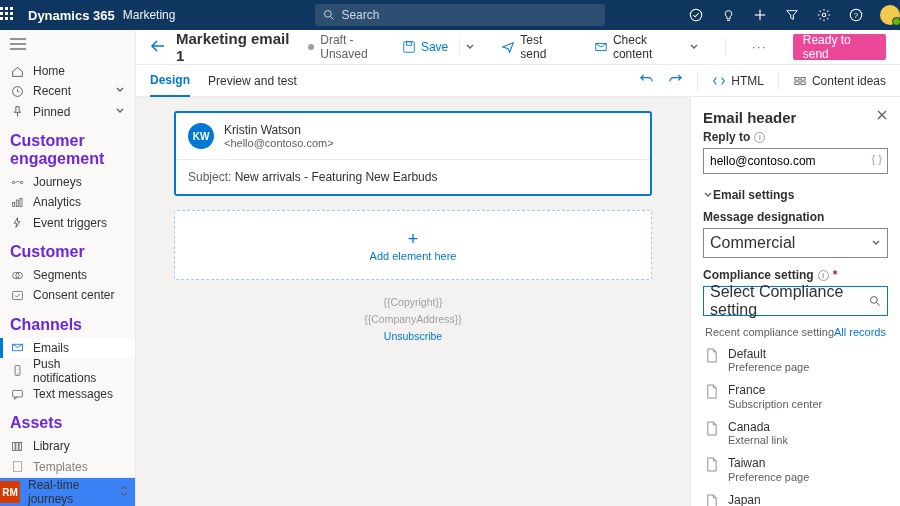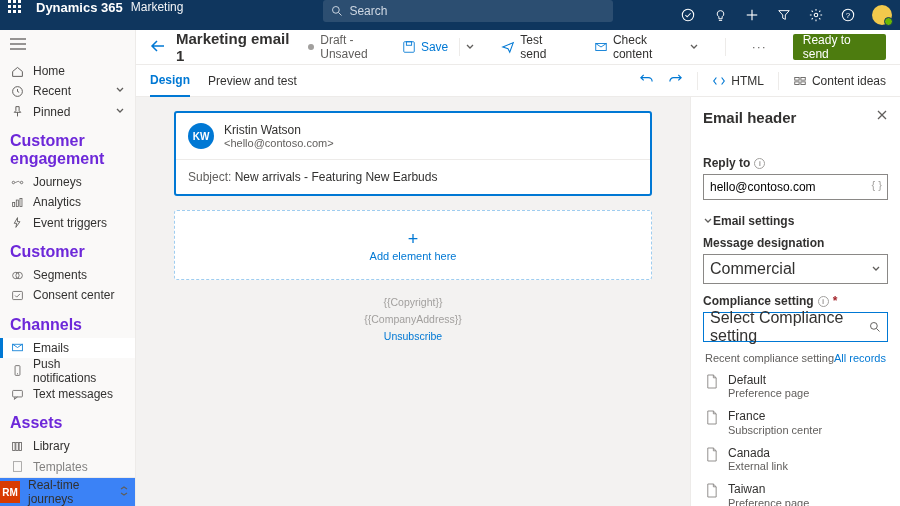--- a/index.html
+++ b/index.html
@@ -1,17 +1,17 @@
 <!DOCTYPE html>
 <html><head>
 <meta charset="utf-8">
 <style>
 *{box-sizing:border-box;margin:0;padding:0;font-family:"Segoe UI",Arial,sans-serif}
 body{width:900px;height:506px;overflow:hidden;background:#fff;font-size:12px;color:#323130}
-.topbar{height:30px;background:#0f365e;color:#fff;display:flex;padding:0 8px}
+.topbar{height:30px;background:#0f365e;color:#fff;display:flex;align-items:center;padding:0 0}
 .waffle{width:16px;height:16px;display:grid;grid-template-columns:repeat(3,3px);grid-template-rows:repeat(3,3px);gap:2px;margin-right:12px}
 .waffle span{background:#fff;width:3px;height:3px}
 .brand{font-size:13px;font-weight:600}
 .brand-sub{font-size:12px;font-weight:400;margin-left:8px;opacity:.95}
 .searchbox{margin-left:140px;width:290px;height:22px;background:rgba(255,255,255,.12);border-radius:3px;display:flex;align-items:center;padding:0 8px;color:#cfd8e3}
 .searchbox svg{margin-right:6px}
 .top-icons{margin-left:auto;display:flex;align-items:center;gap:16px}
 .top-icons .ico{width:16px;height:16px;display:flex;align-items:center;justify-content:center;color:#fff;position:relative}
 .avatar{width:20px;height:20px;border-radius:50%;background:#f2c94c;position:relative}
 .avatar::after{content:"";position:absolute;right:-1px;bottom:-1px;width:7px;height:7px;border-radius:50%;background:#6bb700;border:1px solid #0f365e}
@@ -30,42 +30,42 @@
 .cmdbar{height:38px;display:flex;align-items:center;padding:0 14px;border-bottom:1px solid #edebe9}
 .back-arrow{color:#0078d4;margin-right:10px}
 .page-title{font-size:15px;font-weight:600}
 .status-dot{width:6px;height:6px;border-radius:50%;background:#a19f9d;margin:0 6px 0 10px}
 .status-text{color:#605e5c;font-size:12px}
 .cmd-right{margin-left:auto;display:flex;align-items:center;gap:26px}
 .cmd-btn{display:flex;align-items:center;gap:5px;color:#323130;cursor:pointer;font-size:12px}
 .cmd-btn.blue{color:#0078d4}
 .chev-d{color:#605e5c}
 .sep{width:1px;height:18px;background:#edebe9}
-.primary-btn{background:#4d7c0f;color:#fff;height:26px;padding:0 10px;border-radius:2px;display:flex;align-items:center;font-size:12px}
+.primary-btn{background:#ec4899;color:#fff;height:26px;padding:0 10px;border-radius:2px;display:flex;align-items:center;font-size:12px}
 .more{color:#605e5c;letter-spacing:1px}
 .subbar{height:32px;display:flex;align-items:center;padding:0 14px;border-bottom:1px solid #edebe9}
 .tab{height:32px;display:flex;align-items:center;font-size:12px;margin-right:18px;color:#323130;cursor:pointer}
 .tab.active{color:#0078d4;border-bottom:2px solid #0078d4;font-weight:600}
 .sub-right{margin-left:auto;display:flex;align-items:center;gap:14px;color:#605e5c}
 .sub-right .blue{color:#0078d4}
 .work{flex:1;display:flex;background:#f3f2f1}
 .canvas{flex:1;padding:14px 38px;overflow:auto}
 .email-card{background:#fff;border:2px solid #0078d4;border-radius:3px}
 .from-row{display:flex;align-items:center;padding:10px 12px}
 .from-av{width:26px;height:26px;border-radius:50%;background:#0078d4;color:#fff;font-size:10px;font-weight:600;display:flex;align-items:center;justify-content:center;margin-right:10px}
 .from-name{font-size:12px}
 .from-email{font-size:11px;color:#605e5c}
 .subj-row{border-top:1px solid #edebe9;padding:10px 12px;font-size:12px}
 .subj-label{color:#605e5c}
 .add-block{margin-top:14px;border:1px dashed #9fcdf0;background:#fff;height:70px;display:flex;flex-direction:column;align-items:center;justify-content:center;color:#0078d4;border-radius:3px}
 .plus{font-size:18px;font-weight:300}
 .footer-txt{text-align:center;color:#a19f9d;font-size:10.5px;margin-top:14px;line-height:1.6}
 .footer-txt .unsub{color:#0078d4}
 .panel{width:210px;background:#fff;border-left:1px solid #edebe9;padding:12px 12px;overflow:auto;position:relative}
-.panel-title{font-size:15px;font-weight:600;margin-bottom:30px}
+.panel-title{font-size:15px;font-weight:600;margin-bottom:4px}
 .panel-close{position:absolute;top:12px;right:12px;color:#605e5c}
 .fld-label{font-size:12px;font-weight:600;margin:4px 0 4px;display:flex;align-items:center;gap:4px}
 .info-dot{width:11px;height:11px;border:1px solid #a19f9d;border-radius:50%;font-size:8px;color:#a19f9d;display:inline-flex;align-items:center;justify-content:center}
 .req{color:#a4262c}
 .txt-input{width:100%;height:26px;border:1px solid #8a8886;padding:0 22px 0 6px;font-size:12px;position:relative}
 .input-wrap{position:relative}
 .input-suffix{position:absolute;right:6px;top:5px;color:#a19f9d;font-size:11px}
 .section-hdr{display:flex;align-items:center;font-weight:600;margin:14px 0 8px}
 .sel{width:100%;height:30px;border:1px solid #8a8886;padding:12px 6px;font-size:16px;display:flex;align-items:center;justify-content:space-between;color:#323130}
 .sel-blue{border:1.5px solid #0078d4}

